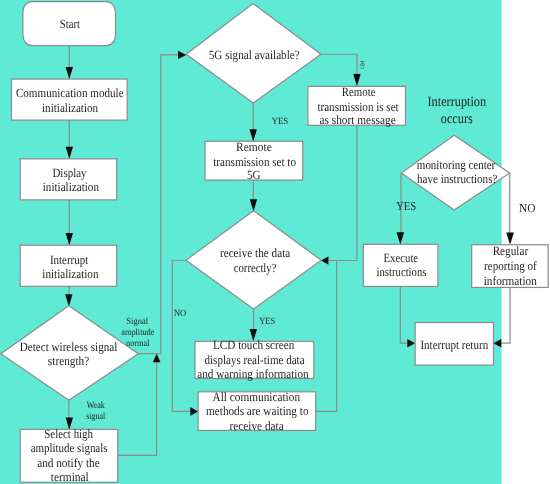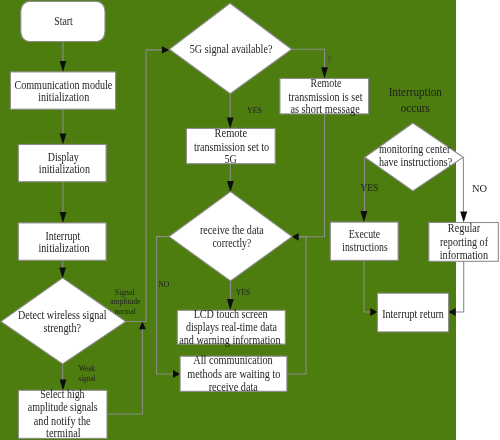--- a/index.html
+++ b/index.html
@@ -1,18 +1,18 @@
 <!DOCTYPE html>
 <html><head>
 <meta charset="utf-8">
 <title>Flowchart</title>
 <style>
   html,body{margin:0;padding:0;background:#ffffff;}
   body{width:500px;height:440px;overflow:hidden;font-family:"Liberation Serif",serif;}
-  #canvas{position:relative;width:456px;height:440px;background:#4d7c0f;}
+  #canvas{position:relative;width:456px;height:440px;background:#5eead4;}
   svg#fc{display:block;transform:translateZ(0);}
   .shape{fill:#ffffff;stroke:#8c8c8c;stroke-width:1.1;}
   .edge{fill:none;stroke:#8c8c8c;stroke-width:1.1;}
   .head{fill:#0d0d0d;stroke:none;}
   text{font-family:"Liberation Serif",serif;fill:#1f1f1f;}
   .t{font-size:11.5px;text-anchor:middle;}
   .lbl{font-size:8.6px;text-anchor:middle;}
   .lbl2{font-size:11px;text-anchor:middle;}
   .big{font-size:12.9px;text-anchor:middle;}
   .cjk{font-size:8px;text-anchor:middle;fill:#444;}

